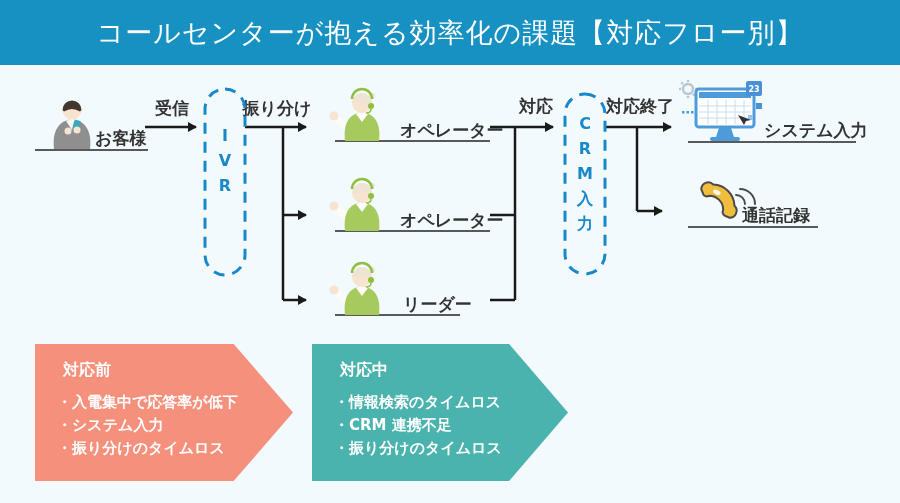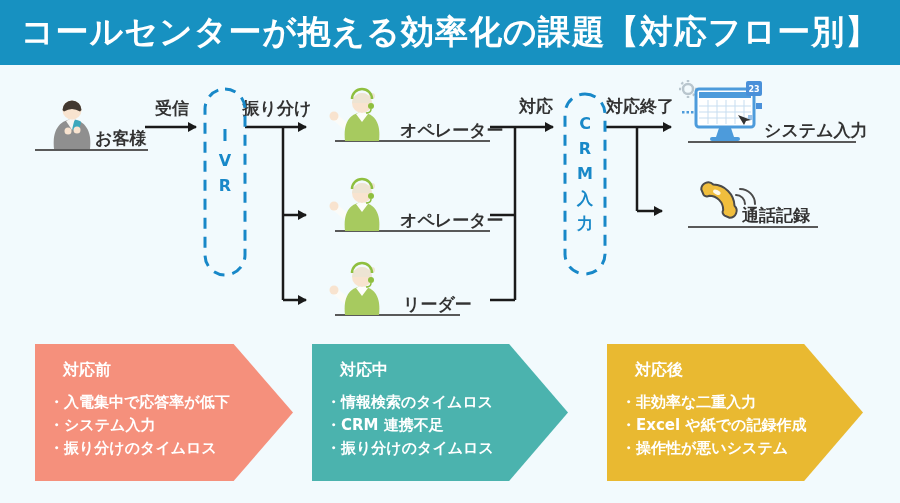--- a/index.html
+++ b/index.html
@@ -10,21 +10,21 @@
     position:relative;overflow:hidden;
   }
   .canvas{position:absolute;inset:0;width:900px;height:503px;}
 
   
   .header{
     position:absolute;left:0;top:0;width:900px;height:65px;
     background:#1791C1;display:flex;align-items:center;justify-content:center;
   }
   .header h1{
-    margin:0;color:#FFFFFF;font-size:33px;font-weight:700;letter-spacing:1px;
+    margin:0;color:#FFFFFF;font-size:27px;font-weight:400;letter-spacing:1px;
   }
 
   
   .flow-svg{position:absolute;left:0;top:65px;width:900px;height:270px;}
   .flow-label{font-size:17px;font-weight:700;fill:#333333;}
   .node-char{font-size:16px;font-weight:800;fill:#1888C8;}
   .badge-char{font-size:8px;font-weight:700;fill:#FFFFFF;}
 
   
   .stage{
@@ -36,21 +36,21 @@
   .stage-0{left:35px;width:258px;background:#F5907C;}
   .stage-1{left:312px;width:256px;background:#4BB3AE;}
   .stage-2{left:607px;width:256px;background:#E9B931;}
   .stage-title{
     font-size:16px;font-weight:800;margin:2px 0 10px 14px;
   }
   .stage ul{
     list-style:none;margin:0;padding:0;
   }
   .stage li{
-    font-size:15px;font-weight:700;line-height:23px;white-space:nowrap;
+    font-size:15px;font-weight:700;line-height:23px;white-space:nowrap;margin-left:8px;
   }
 </style>
 </head>
 <body>
 
 <div class="canvas">
 
   <div class="header">
     <h1>コールセンターが抱える効率化の課題【対応フロー別】</h1>
   </div>
@@ -209,22 +209,14 @@
 
   <div class="stage stage-1">
     <div class="stage-title">対応中</div>
     <ul>
       <li>・情報検索のタイムロス</li>
       <li>・CRM 連携不足</li>
       <li>・振り分けのタイムロス</li>
     </ul>
   </div>
 
-  <div class="stage stage-2">
-    <div class="stage-title">対応後</div>
-    <ul>
-      <li>・非効率な二重入力</li>
-      <li>・Excel や紙での記録作成</li>
-      <li>・操作性が悪いシステム</li>
-    </ul>
-  </div>
 
 </div>
 
 </body></html>

